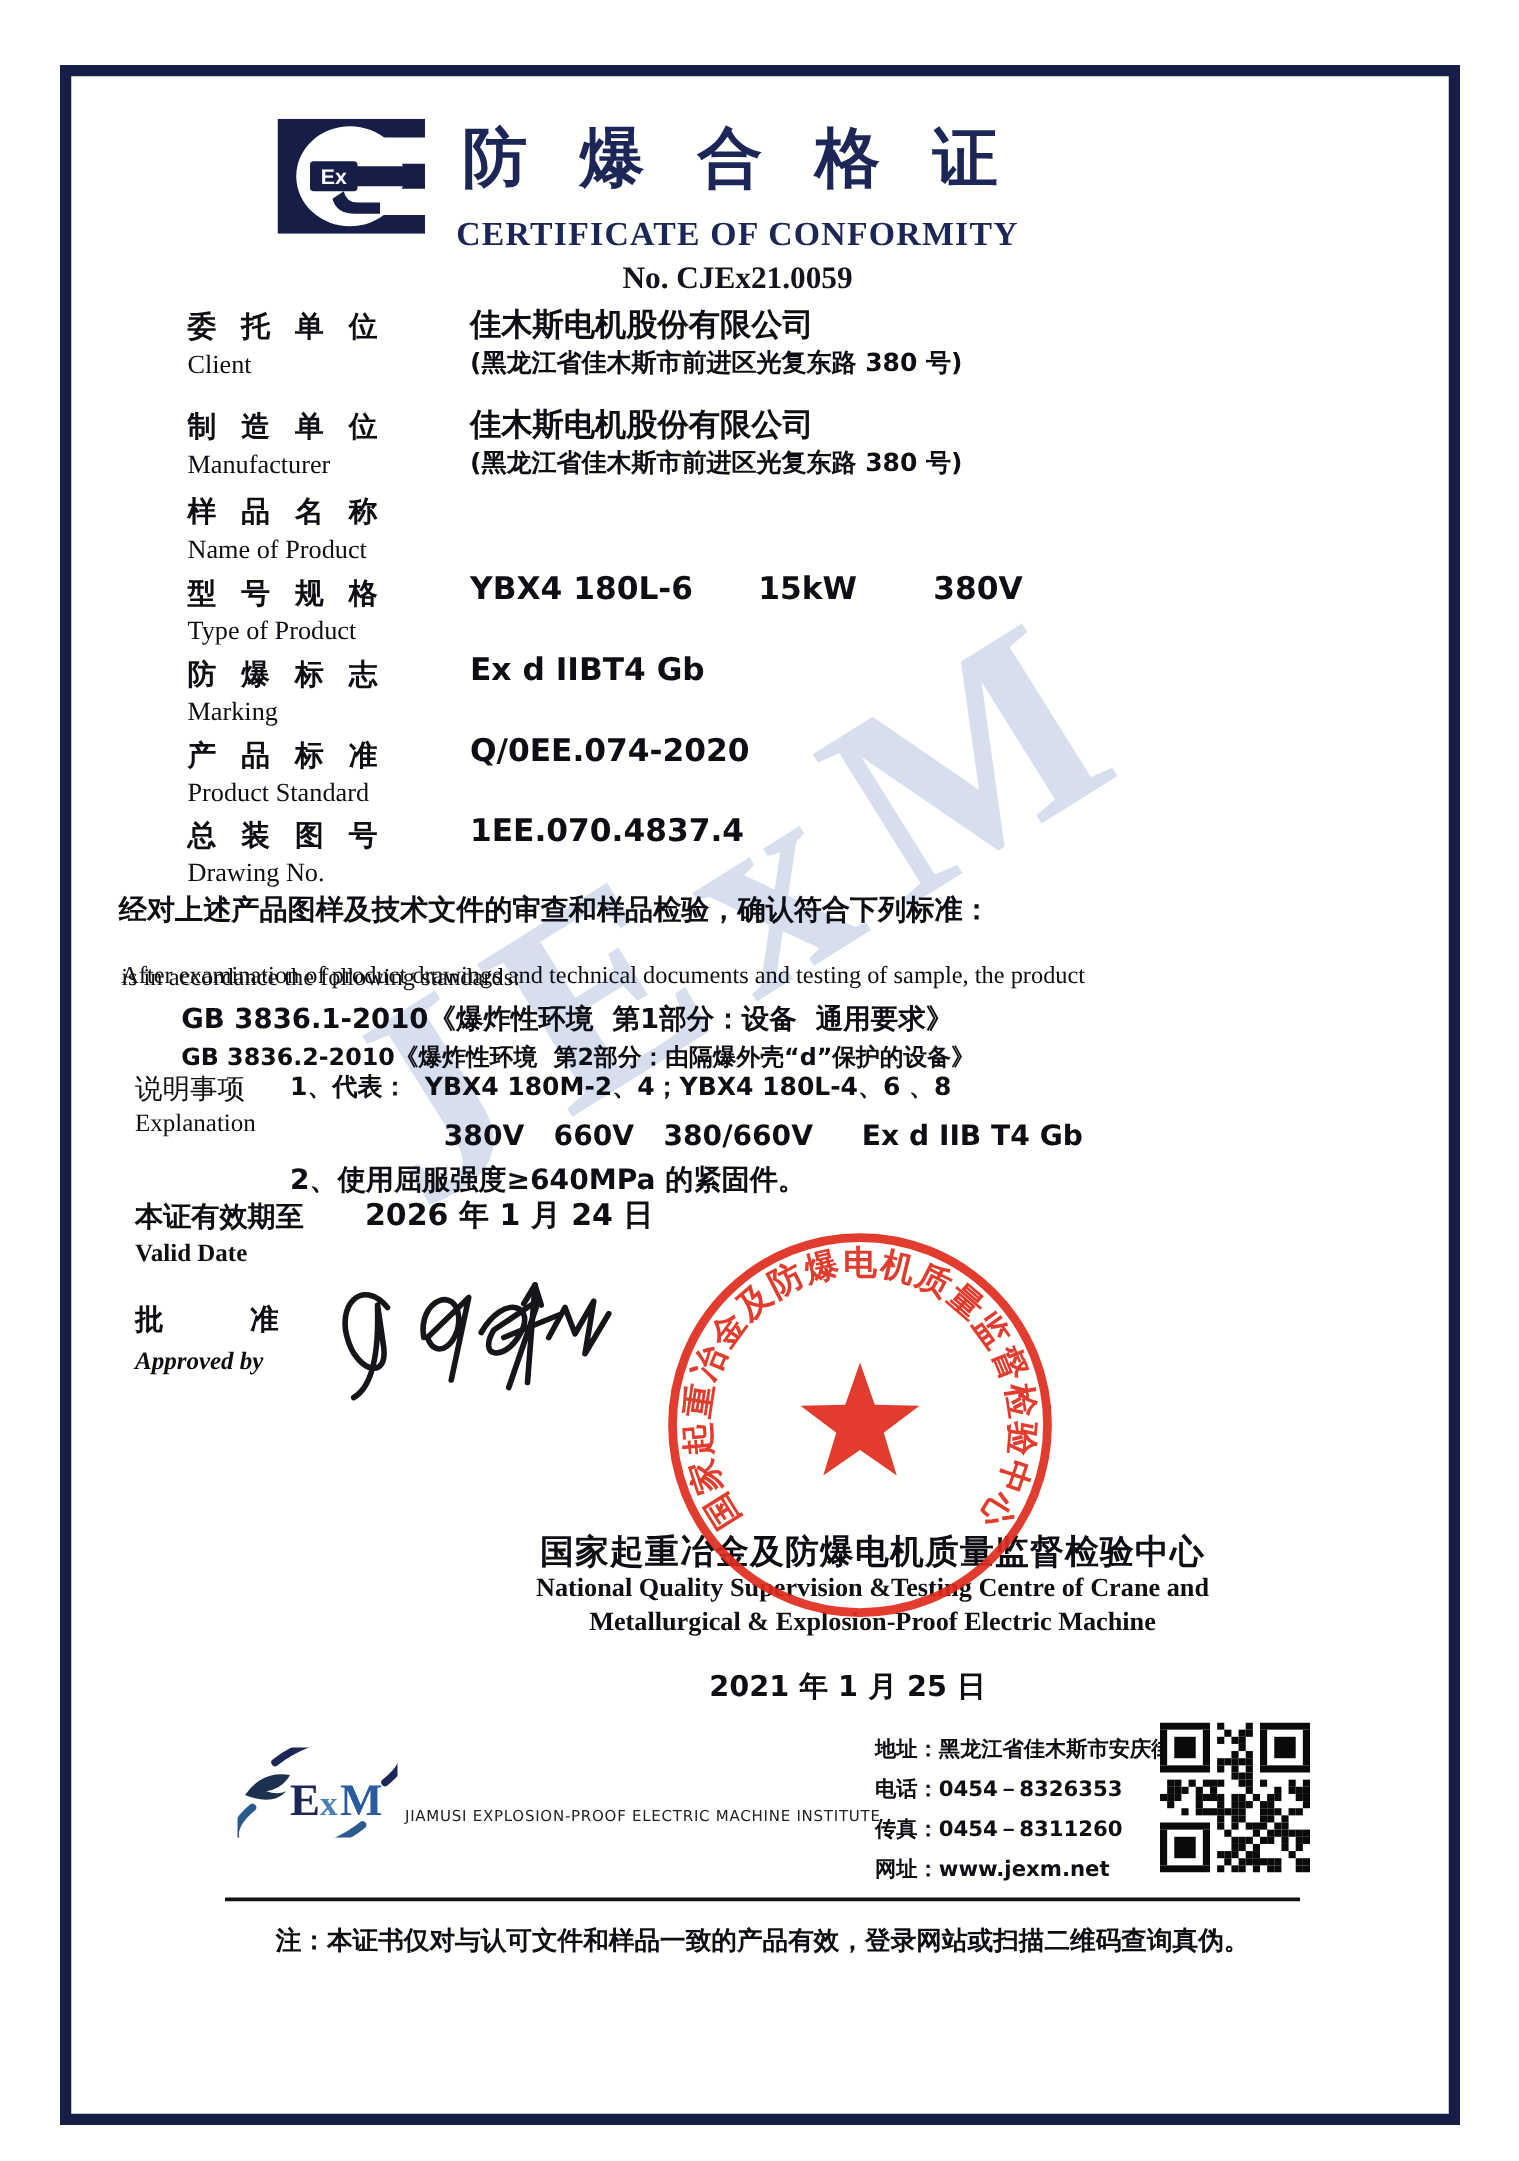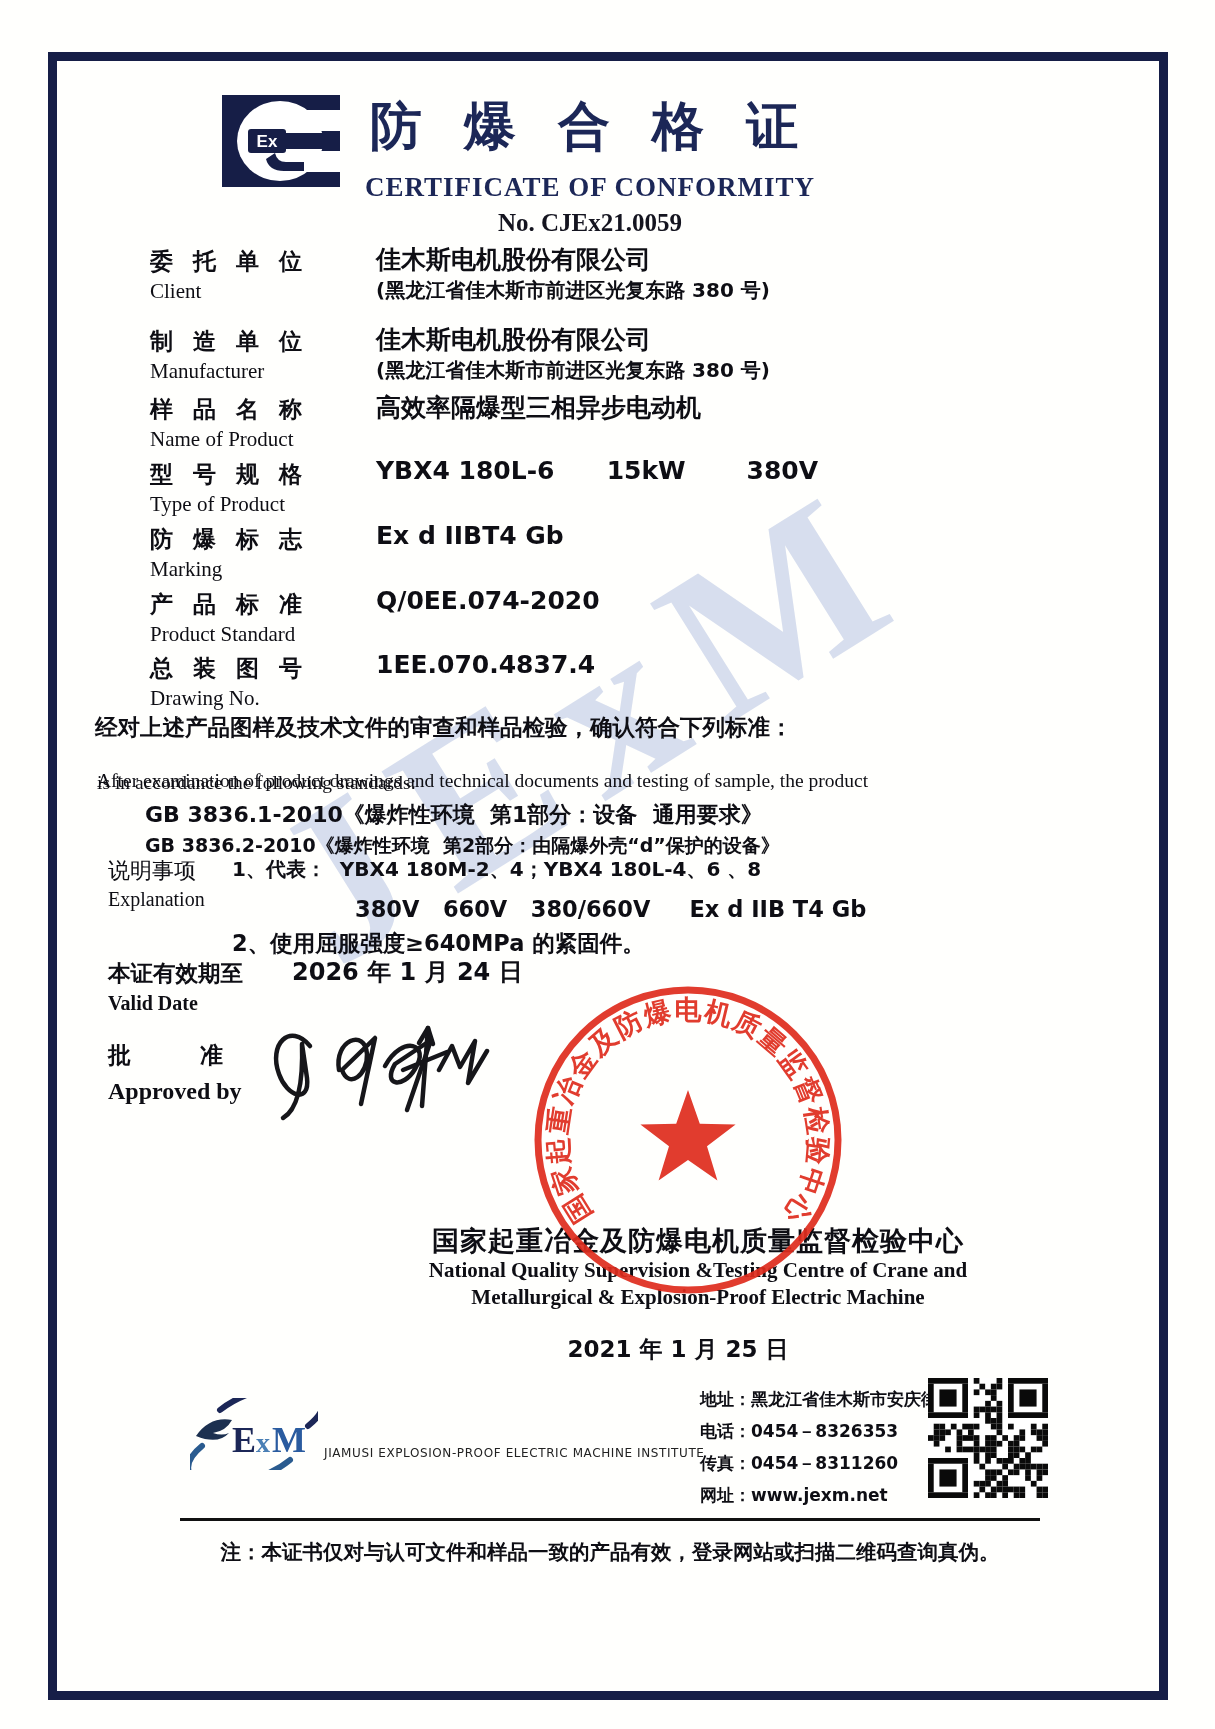--- a/index.html
+++ b/index.html
@@ -36,21 +36,21 @@
   .exp-en{position:absolute;left:108px;top:888px;font-family:"Liberation Serif",serif;font-size:20px;}
   .exp-l1{position:absolute;left:232px;top:856px;font-size:20px;font-weight:bold;white-space:pre;}
   .exp-l2{position:absolute;left:355px;top:896px;font-size:22.5px;font-weight:bold;white-space:pre;}
   .exp-l3{position:absolute;left:232px;top:928px;font-size:22.5px;font-weight:bold;white-space:pre;}
   
   .valid-zh{position:absolute;left:108px;top:958px;font-size:22.5px;font-weight:600;}
   .valid-en{position:absolute;left:108px;top:992px;font-family:"Liberation Serif",serif;font-weight:bold;font-size:20px;}
   .valid-val{position:absolute;left:292px;top:956px;font-size:24px;font-weight:bold;white-space:pre;}
   
   .appr-zh{position:absolute;left:108px;top:1040px;font-size:23px;font-weight:600;white-space:pre;}
-  .appr-en{position:absolute;left:108px;top:1078px;font-family:"Liberation Serif",serif;font-weight:bold;font-size:24px;}
+  .appr-en{position:absolute;left:108px;top:1078px;font-family:"Liberation Serif",serif;font-weight:bold;font-size:20px;font-style:italic;}
   .signature{position:absolute;left:255px;top:1008px;z-index:2;}
   .stamp{position:absolute;left:528px;top:980px;z-index:2;opacity:0.92;}
   
   .centre-zh{position:absolute;left:398px;top:1223px;width:600px;text-align:center;
              font-size:27px;font-weight:bold;letter-spacing:1px;}
   .centre-en1{position:absolute;left:398px;top:1258px;width:600px;text-align:center;
               font-family:"Liberation Serif",serif;font-size:21px;font-weight:bold;}
   .centre-en2{position:absolute;left:398px;top:1285px;width:600px;text-align:center;
               font-family:"Liberation Serif",serif;font-size:21px;font-weight:bold;}
   .issue-date{position:absolute;left:398px;top:1334px;width:560px;text-align:center;
@@ -100,21 +100,20 @@
     </div>
     <div class="field" style="top:326px">
       <div class="f-zh">制 造 单 位</div>
       <div class="f-en">Manufacturer</div>
       <div class="f-val">佳木斯电机股份有限公司</div>
       <div class="f-val2">(黑龙江省佳木斯市前进区光复东路 380 号)</div>
     </div>
     <div class="field" style="top:394px">
       <div class="f-zh">样 品 名 称</div>
       <div class="f-en">Name of Product</div>
-      <div class="f-val">高效率隔爆型三相异步电动机</div>
     </div>
     <div class="field" style="top:459px">
       <div class="f-zh">型 号 规 格</div>
       <div class="f-en">Type of Product</div>
       <div class="f-val">YBX4 180L-6      15kW       380V</div>
     </div>
     <div class="field" style="top:524px">
       <div class="f-zh">防 爆 标 志</div>
       <div class="f-en">Marking</div>
       <div class="f-val">Ex d IIBT4 Gb</div>

